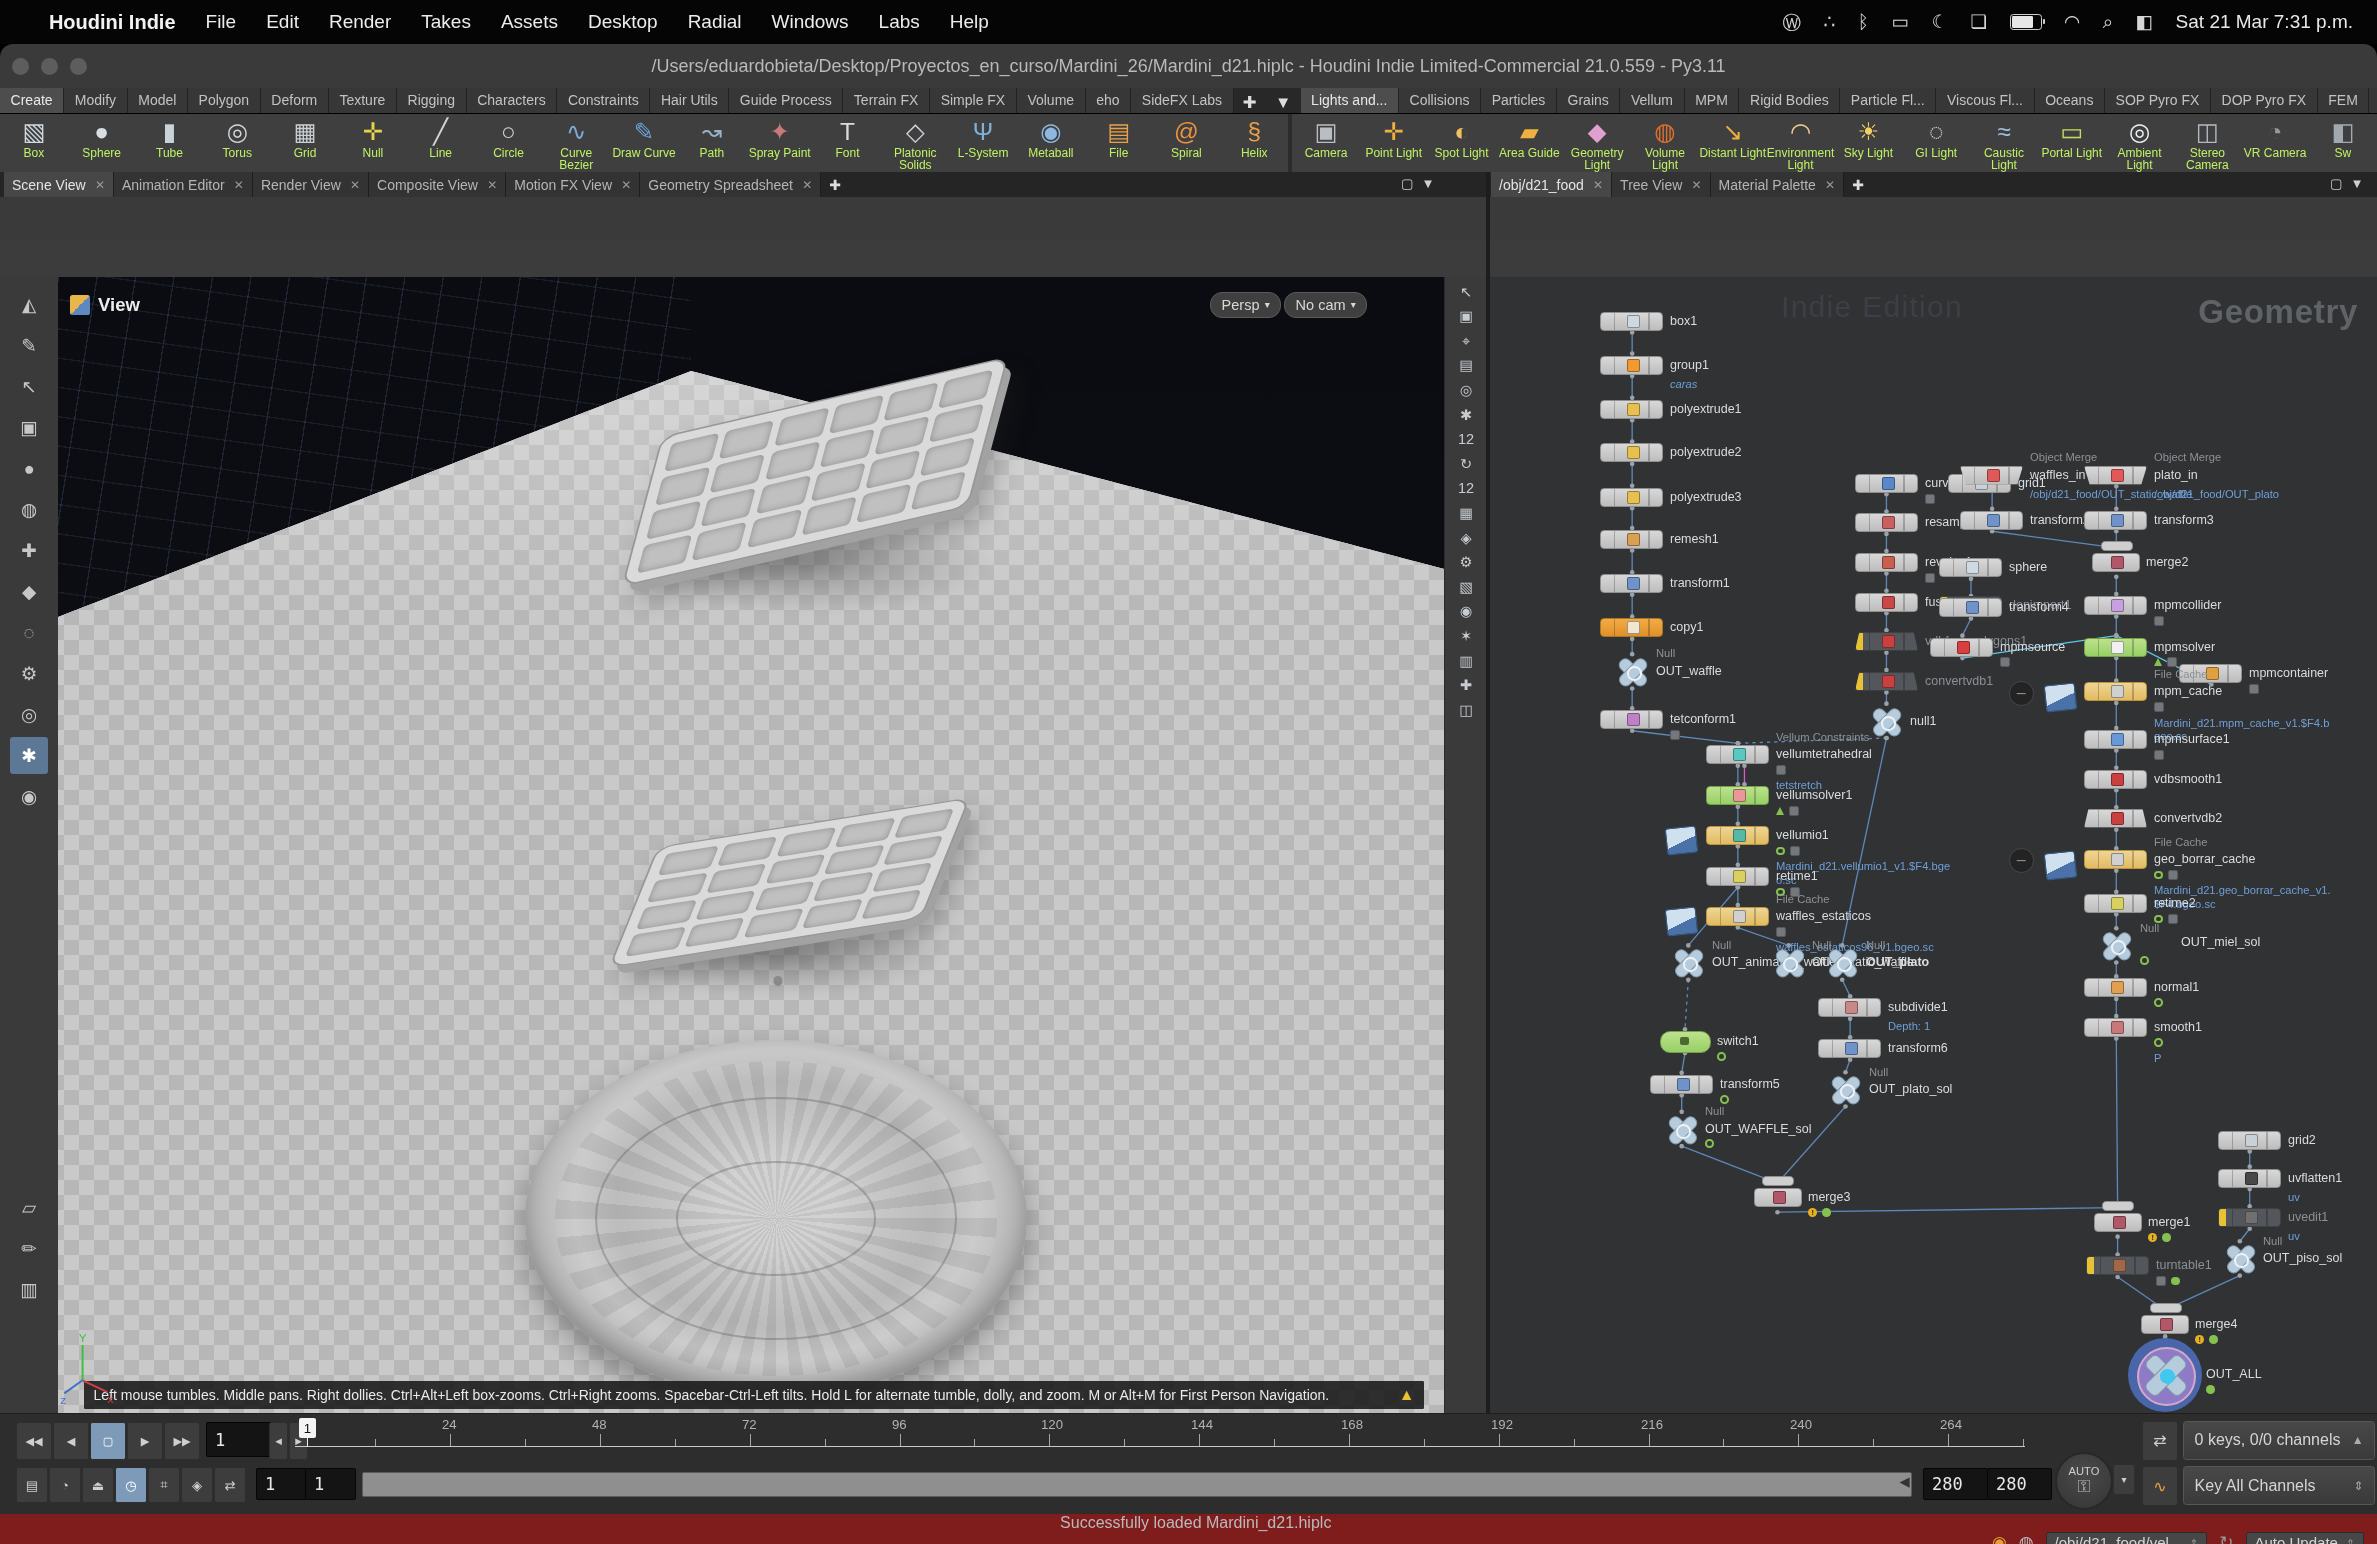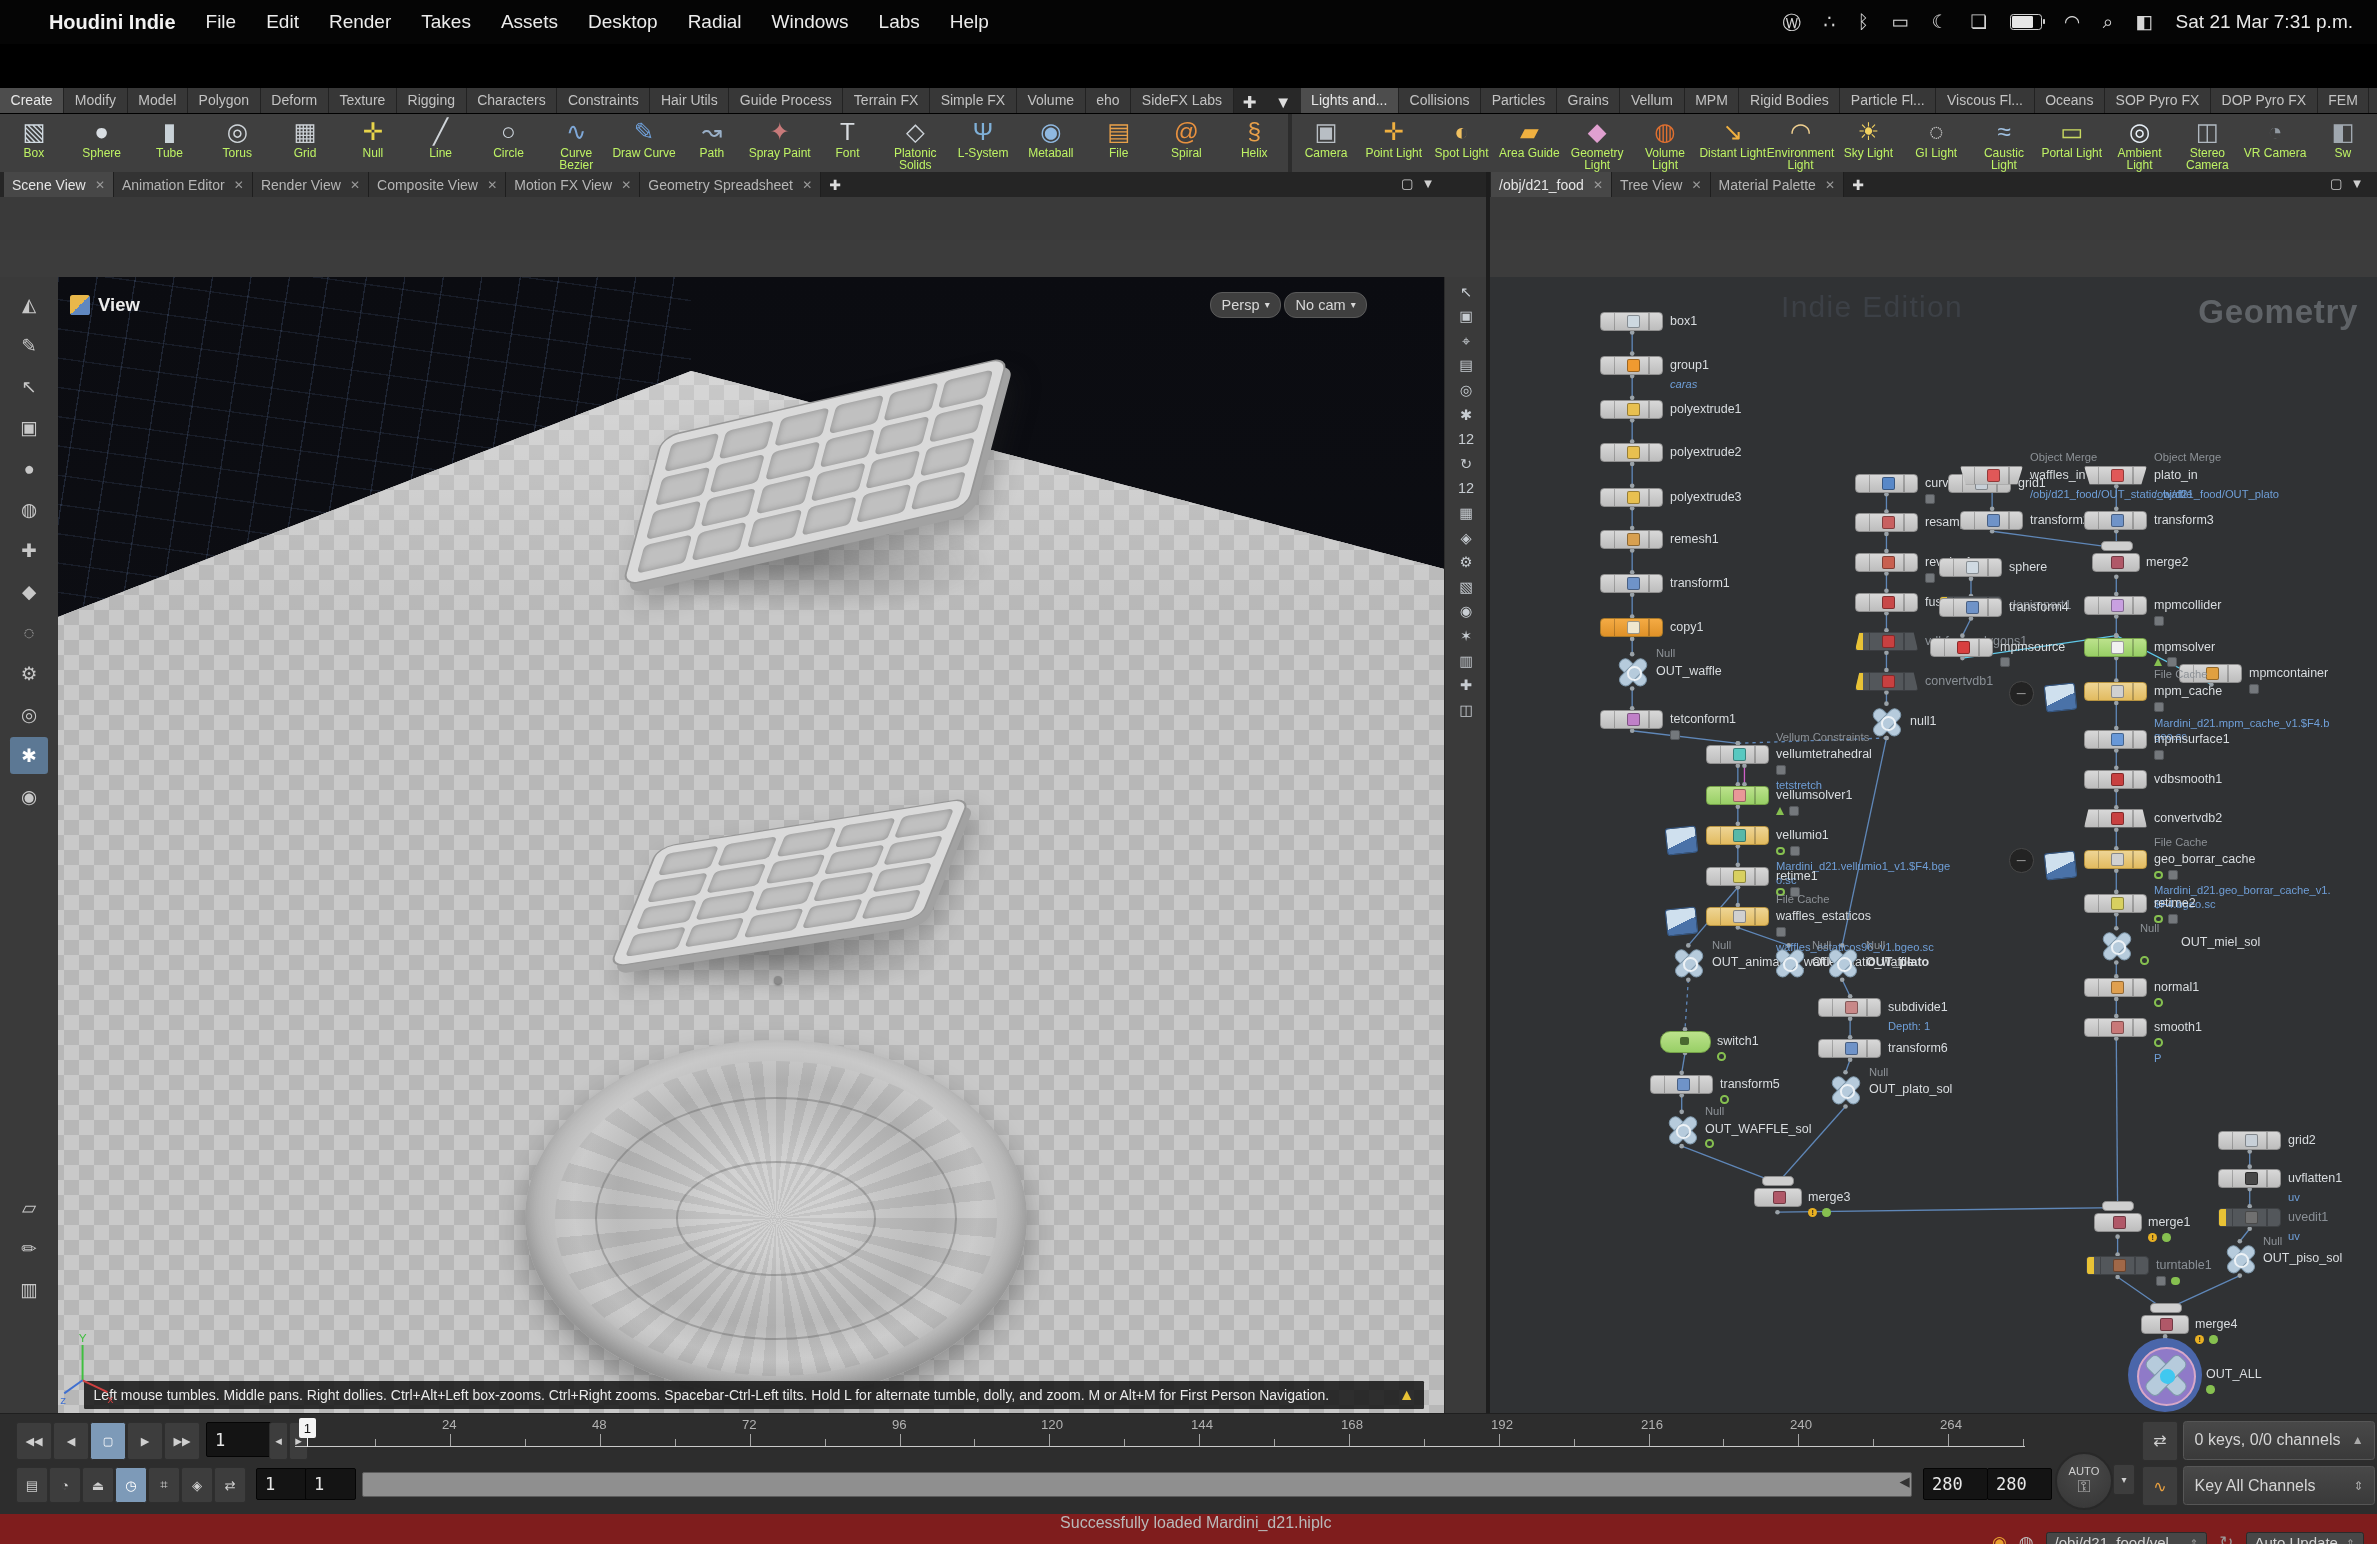--- a/index.html
+++ b/index.html
@@ -162,20 +162,26 @@
             <span class="bfill"></span>
           </span>
           <span class="sic">◠</span>
           <span class="sic">⌕</span>
           <span class="sic">◧</span>
         </span>
       <span class="clock">Sat 21 Mar  7:31 p.m.</span>
     </span>
   </div>
 
+  <div id="titlebar" class="abs">
+    <span class="tlight"></span>
+    <span class="tlight"></span>
+    <span class="tlight"></span>
+    <span id="wintitle">/Users/eduardobieta/Desktop/Proyectos_en_curso/Mardini_26/Mardini_d21.hiplc - Houdini Indie Limited-Commercial 21.0.559 - Py3.11</span>
+  </div>
 
   <div id="shelftabs" class="abs">
       <div class="stab active">Create</div>
       <div class="stab">Modify</div>
       <div class="stab">Model</div>
       <div class="stab">Polygon</div>
       <div class="stab">Deform</div>
       <div class="stab">Texture</div>
       <div class="stab">Rigging</div>
       <div class="stab">Characters</div>

